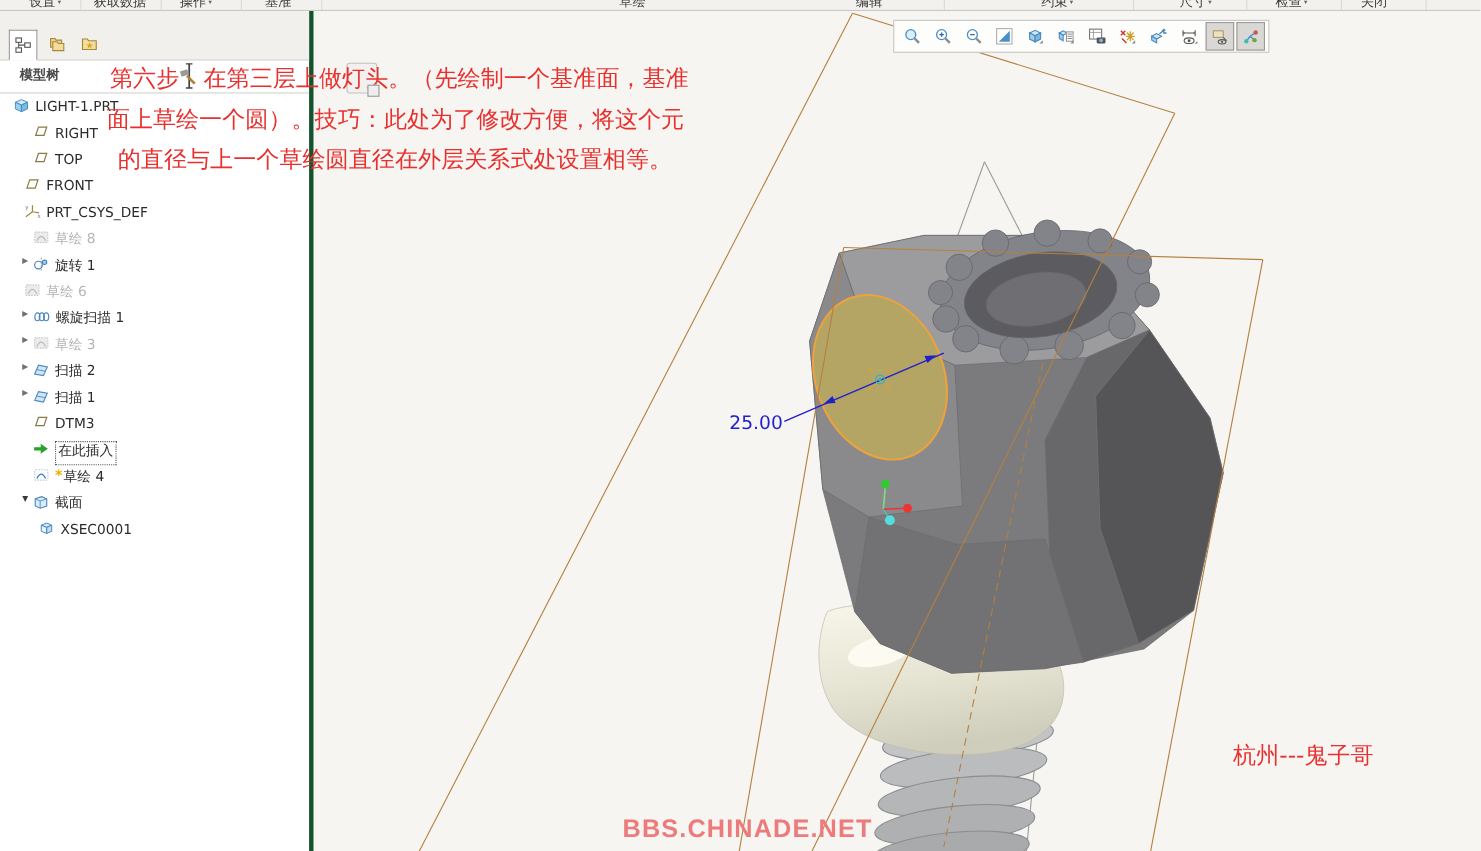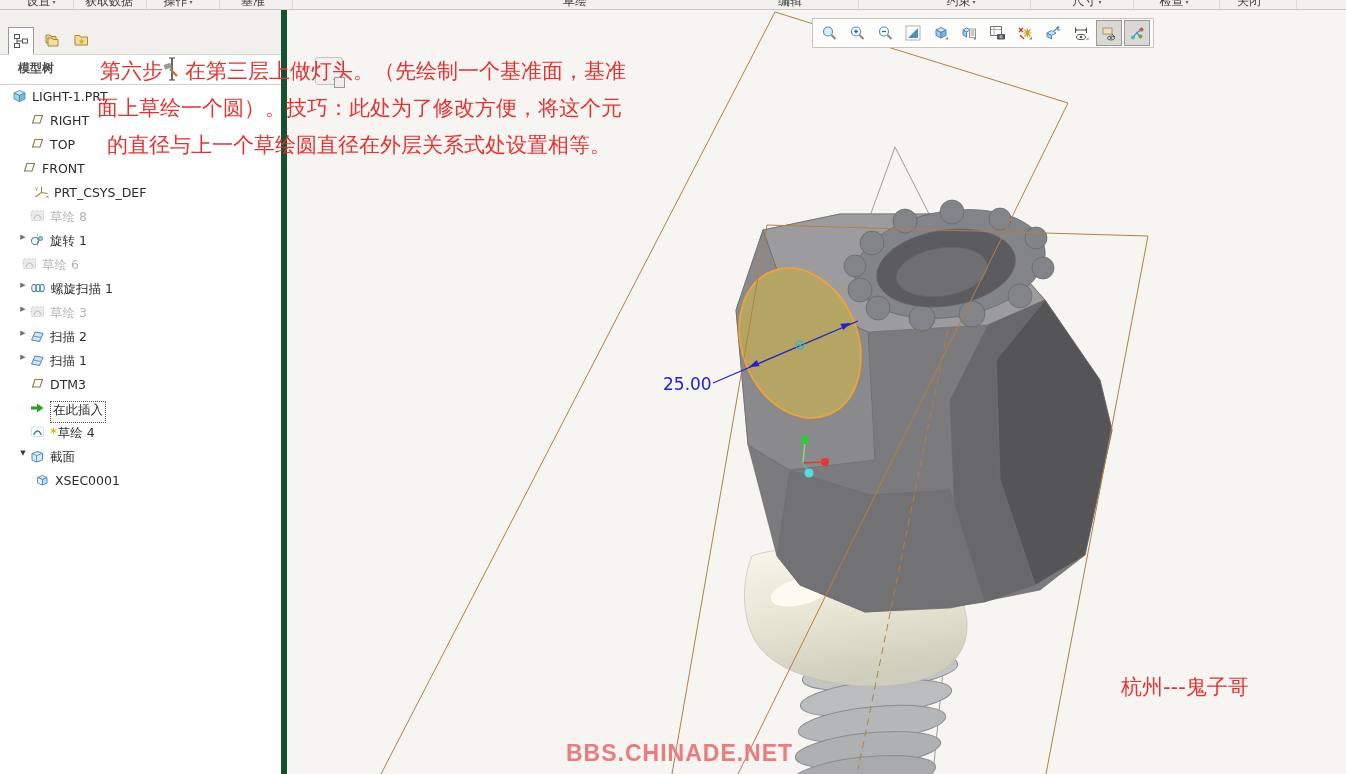--- a/index.html
+++ b/index.html
@@ -11,21 +11,21 @@
   
   .ribbon{position:absolute;left:0;top:0;width:1346px;height:9px;background:#f2f1ee;
     border-bottom:1px solid #c9c8c6;overflow:hidden;z-index:4}
   .rlabel{position:absolute;top:-7px;font-size:12px;color:#3c3c3c;white-space:nowrap;
     transform:translateX(-50%)}
   .rarrow{font-size:6px;color:#666;vertical-align:1px;margin-left:2px}
   .rsep{position:absolute;top:0;width:1px;height:9px;background:#dbdad7}
 
   
   .panel{position:absolute;left:0;top:10px;width:281px;height:764px;background:#fff;
-    border-right:6px solid #14532d;z-index:2}
+    border-right:4px solid #14532d;z-index:2}
   .tabstrip{position:absolute;left:0;top:0;width:281px;height:44px;background:#f1f0ed;
     border-bottom:1px solid #d8d7d4}
   .tab{position:absolute;top:17px;width:26px;height:26px;display:flex;align-items:center;
     justify-content:center;border:1px solid transparent;box-sizing:border-box;background:transparent}
   .tab.active{background:#fff;border:1px solid #9a9a9a;border-bottom-color:#fff;height:28px}
   .ptitle{position:absolute;left:18px;top:50px;font-size:12px;font-weight:700;color:#4a4a4a}
   .phr{position:absolute;left:0;top:74px;width:281px;height:1px;background:#d2d2d0}
   .trow{position:absolute;left:0;height:22px;display:flex;font-size:12.5px;
     color:#2b2b2b;white-space:nowrap;width:275px}
   .trow.dis{color:#b4b4b4}
@@ -232,21 +232,21 @@
   </div>
 
   <div class="trow" style="top:151px;padding-left:8px">
     <span class="arr"></span>
     <svg class="ticon" width="15" height="12">
       <path d="M2.5,10 L5,2.5 L12.5,2.5 L10,10 Z" fill="none" stroke="#8a7a45" stroke-width="1.1"></path>
     </svg>
     <span>FRONT</span>
   </div>
 
-  <div class="trow" style="top:175px;padding-left:20px">
+  <div class="trow" style="top:175px;padding-left:8px">
     <span class="arr"></span>
     <svg class="ticon" width="15" height="14">
       <g stroke="#9a8a3a" stroke-width="1.1" fill="none">
         <path d="M7.5,7.5 L7.5,1.5"></path>
           <path d="M7.5,7.5 L1.5,12"></path>
           <path d="M7.5,7.5 L13.5,8.5"></path>
       </g>
       <text x="1" y="5" font-size="5" fill="#777">y</text>
       <text x="12" y="13" font-size="5" fill="#777">x</text>
     </svg>

